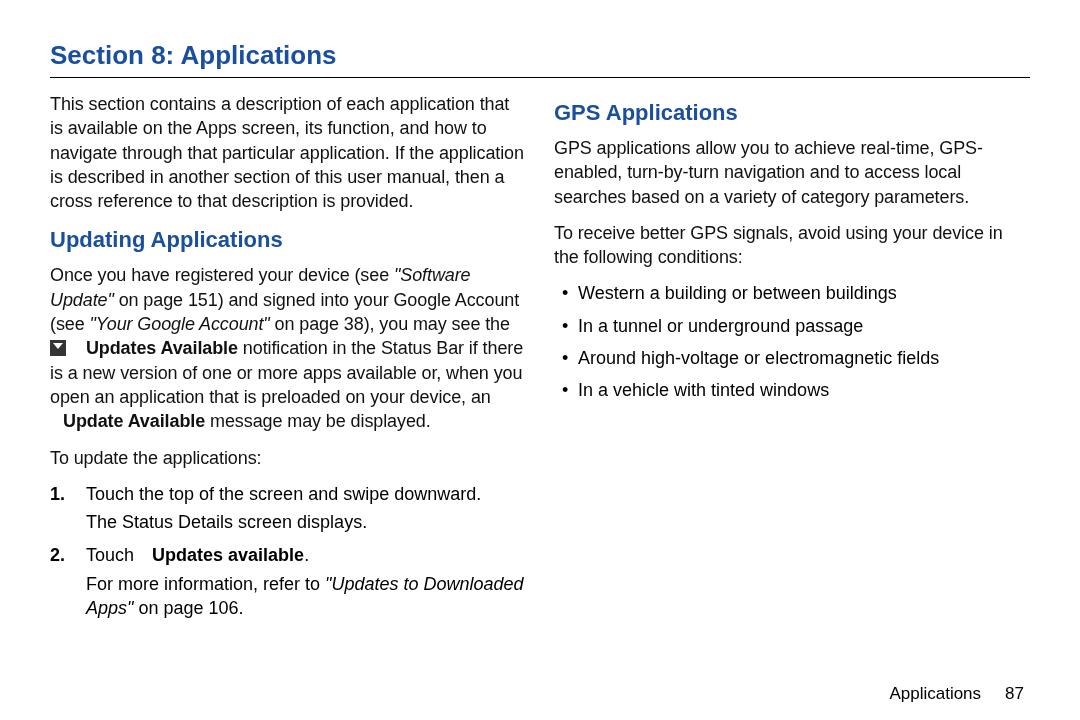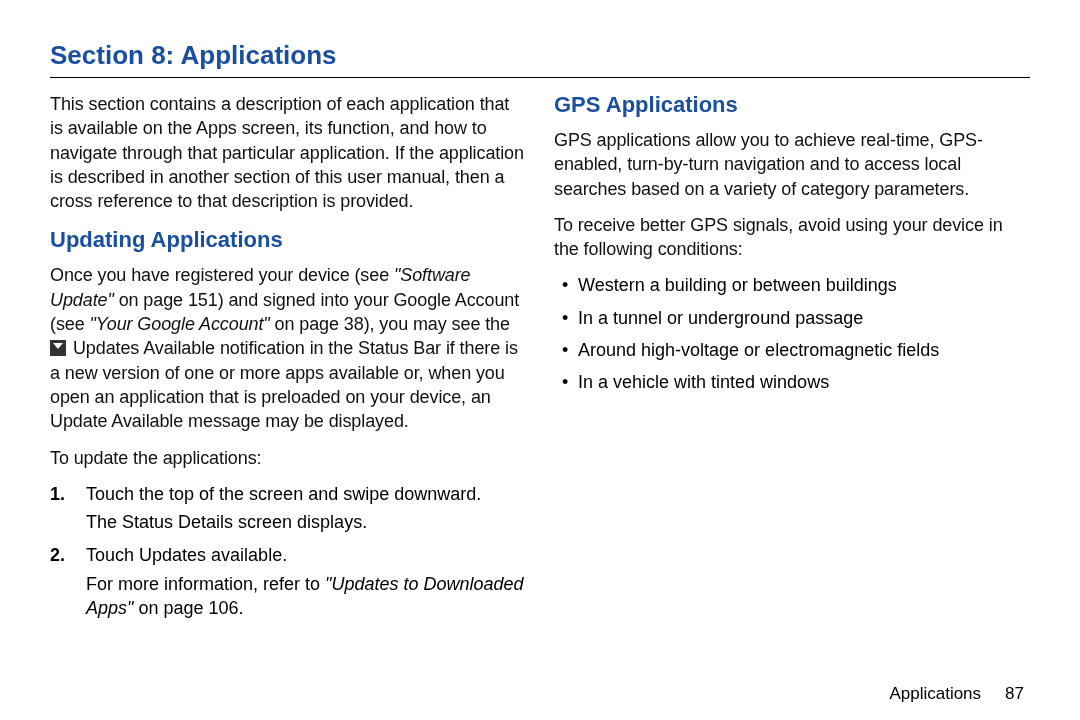--- a/index.html
+++ b/index.html
@@ -41,21 +41,21 @@
     letter-spacing: -0.1px;
   }
   .sub-heading {
     font-size: 22px;
     font-weight: bold;
     color: #1a4fa0;
     margin-top: 14px;
     margin-bottom: 10px;
   }
   .italic { font-style: italic; }
-  .bold { font-weight: normal; }
+  .bold { font-weight: bold; margin-left: 13px; }
   .icon-box {
     display: inline-block;
     width: 16px;
     height: 16px;
     background: #333;
     position: relative;
     top: 2px;
     margin-right: 2px;
   }
   .icon-box::after {
@@ -143,21 +143,21 @@
           <span class="num">2.</span>
           <span><span>Touch </span><span class="bold">Updates available</span><span>.</span></span>
           <div class="sub-line">
             <span>For more information, refer to </span><span class="italic">"Updates to Downloaded Apps"</span><span> on page 106.</span>
           </div>
         </li>
       </ol>
     </div>
 
     <div class="col">
-      <h2 class="sub-heading" style="margin-top:0">GPS Applications</h2>
+      <h2 class="sub-heading" style="margin-top:8px">GPS Applications</h2>
       <p class="para">GPS applications allow you to achieve real-time, GPS-enabled, turn-by-turn navigation and to access local searches based on a variety of category parameters.</p>
       <p class="para">To receive better GPS signals, avoid using your device in the following conditions:</p>
       <ul class="bullets">
         <li>Western a building or between buildings</li>
         <li>In a tunnel or underground passage</li>
         <li>Around high-voltage or electromagnetic fields</li>
         <li>In a vehicle with tinted windows</li>
       </ul>
     </div>
 

